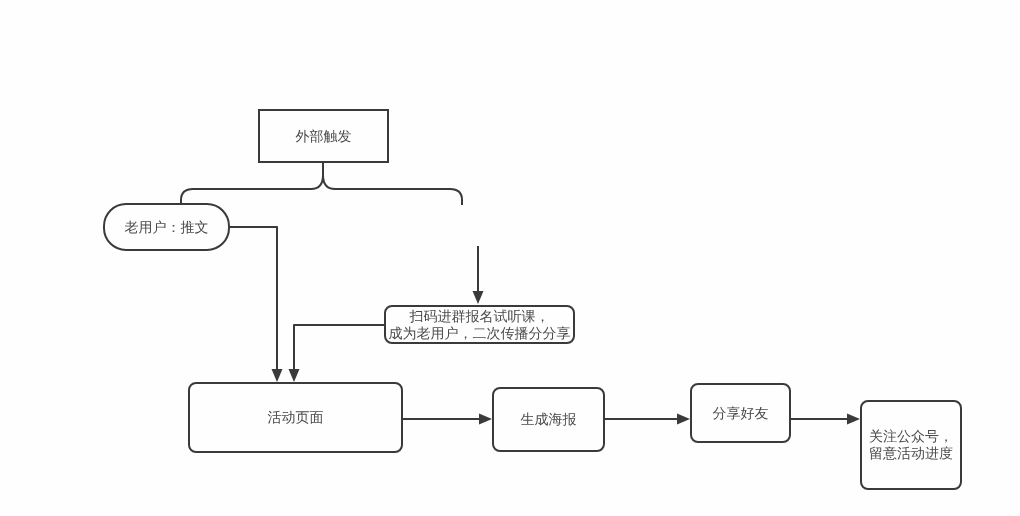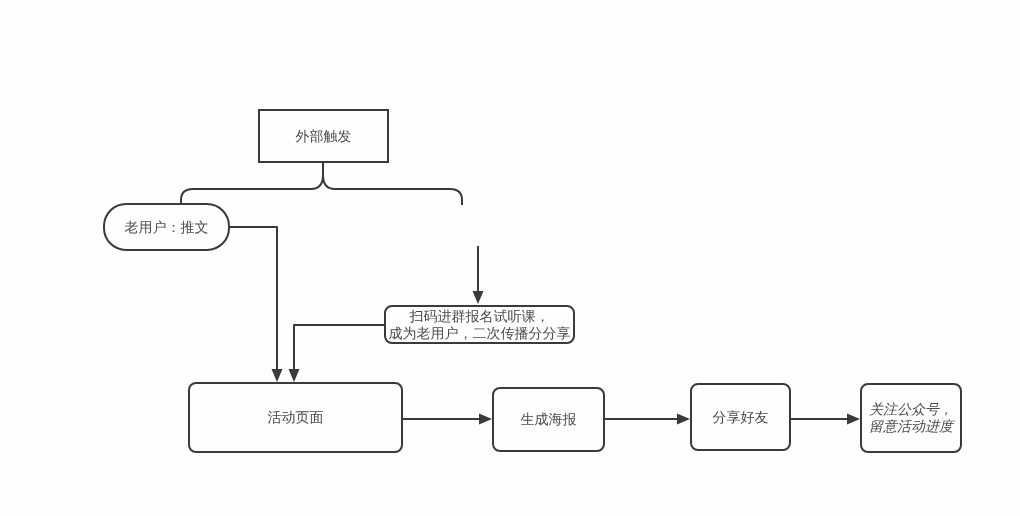--- a/index.html
+++ b/index.html
@@ -89,18 +89,18 @@
   <div class="node" style="left:103px; top:203px; width:127px; height:48px;border-radius:23px;">老用户：推文</div>
 
 
   <div class="node" style="left:384px; top:305px; width:191px; height:39px;">扫码进群报名试听课，
 成为老用户，二次传播分分享</div>
 
   <div class="node" style="left:188px; top:382px; width:215px; height:71px;">活动页面</div>
 
   <div class="node" style="left:492px; top:387px; width:113px; height:65px;">生成海报</div>
 
-  <div class="node" style="left:690px; top:383px; width:101px; height:68px;">分享好友</div>
+  <div class="node" style="left:690px; top:383px; width:101px; height:60px;">分享好友</div>
 
-  <div class="node" style="left:860px; top:383px; width:102px; height:70px;font-style:italic;">关注公众号，
+  <div class="node" style="left:860px; top:400px; width:102px; height:90px;">关注公众号，
 留意活动进度</div>
 
 </div>
 
 </body></html>

